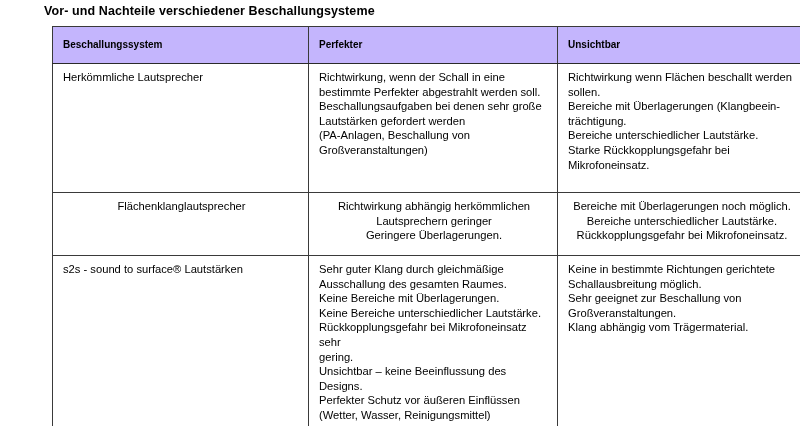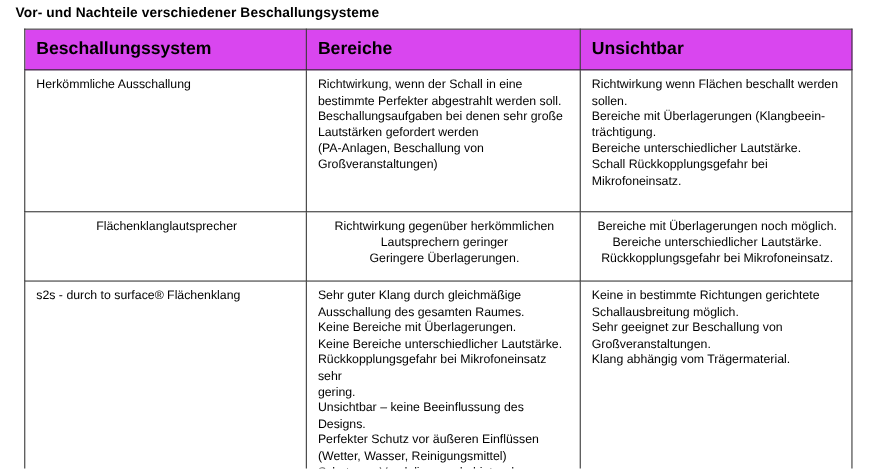--- a/index.html
+++ b/index.html
@@ -12,20 +12,21 @@
     height: 426px;
     font-family: "Liberation Sans", sans-serif;
     color: #000000;
     overflow: hidden;
   }
   .page {
     position: relative;
     width: 692px;
     height: 426px;
     box-sizing: border-box;
+    margin-left: 30px;
   }
   .doc-title {
     position: absolute;
     left: 14px;
     top: 3px;
     font-size: 12.5px;
     font-weight: bold;
     letter-spacing: 0.1px;
     line-height: 16px;
     white-space: nowrap;
@@ -49,23 +50,23 @@
   table.cmp th,
   table.cmp td {
     border: 1px solid #3a3a3a;
     vertical-align: top;
     padding: 6px 8px 6px 10px;
     font-size: 11.2px;
     line-height: 14.6px;
     text-align: left;
   }
   table.cmp thead th {
-    background: #d946ef;
+    background: #c4b5fd;
     font-weight: bold;
-    font-size: 16px;
+    font-size: 10px;
     height: 26px;
     padding-top: 5px;
     padding-bottom: 5px;
     vertical-align: middle;
     border-bottom: 1.4px solid #2a2a2a;
   }
   table.cmp tbody td {
     background: #ffffff;
   }
   .cell-text {
@@ -89,68 +90,68 @@
   <div class="table-wrap">
     <table class="cmp">
       <colgroup>
         <col class="c1">
           <col class="c2">
           <col class="c3">
       </colgroup>
       <thead>
         <tr>
           <th>Beschallungssystem</th>
-          <th>Bereiche</th>
+          <th>Perfekter</th>
           <th>Unsichtbar</th>
         </tr>
       </thead>
       <tbody>
 
         <tr class="r1">
           <td class="sys-name">
-            <span class="cell-text">Herkömmliche Ausschallung</span>
+            <span class="cell-text">Herkömmliche Lautsprecher</span>
           </td>
           <td>
             <span class="cell-text">Richtwirkung, wenn der Schall in eine
 bestimmte Perfekter abgestrahlt werden soll.
 Beschallungsaufgaben bei denen sehr große
 Lautstärken gefordert werden
 (PA-Anlagen, Beschallung von
 Großveranstaltungen)</span>
           </td>
           <td>
             <span class="cell-text">Richtwirkung wenn Flächen beschallt werden
 sollen.
 Bereiche mit Überlagerungen (Klangbeein-
 trächtigung.
 Bereiche unterschiedlicher Lautstärke.
-Schall Rückkopplungsgefahr bei
+Starke Rückkopplungsgefahr bei
 Mikrofoneinsatz.</span>
           </td>
         </tr>
 
         <tr class="r2">
           <td class="sys-name">
             <span class="cell-text">Flächenklanglautsprecher</span>
           </td>
           <td>
-            <span class="cell-text">Richtwirkung gegenüber herkömmlichen
+            <span class="cell-text">Richtwirkung abhängig herkömmlichen
 Lautsprechern geringer
 Geringere Überlagerungen.</span>
           </td>
           <td>
             <span class="cell-text">Bereiche mit Überlagerungen noch möglich.
 Bereiche unterschiedlicher Lautstärke.
 Rückkopplungsgefahr bei Mikrofoneinsatz.</span>
           </td>
         </tr>
 
         <tr class="r3">
           <td class="sys-name">
-            <span class="cell-text">s2s - durch to surface® Flächenklang</span>
+            <span class="cell-text">s2s - sound to surface® Lautstärken</span>
           </td>
           <td>
             <span class="cell-text">Sehr guter Klang durch gleichmäßige
 Ausschallung des gesamten Raumes.
 Keine Bereiche mit Überlagerungen.
 Keine  Bereiche unterschiedlicher Lautstärke.
 Rückkopplungsgefahr bei Mikrofoneinsatz  sehr
 gering.
 Unsichtbar – keine Beeinflussung des Designs.
 Perfekter Schutz vor äußeren Einflüssen

